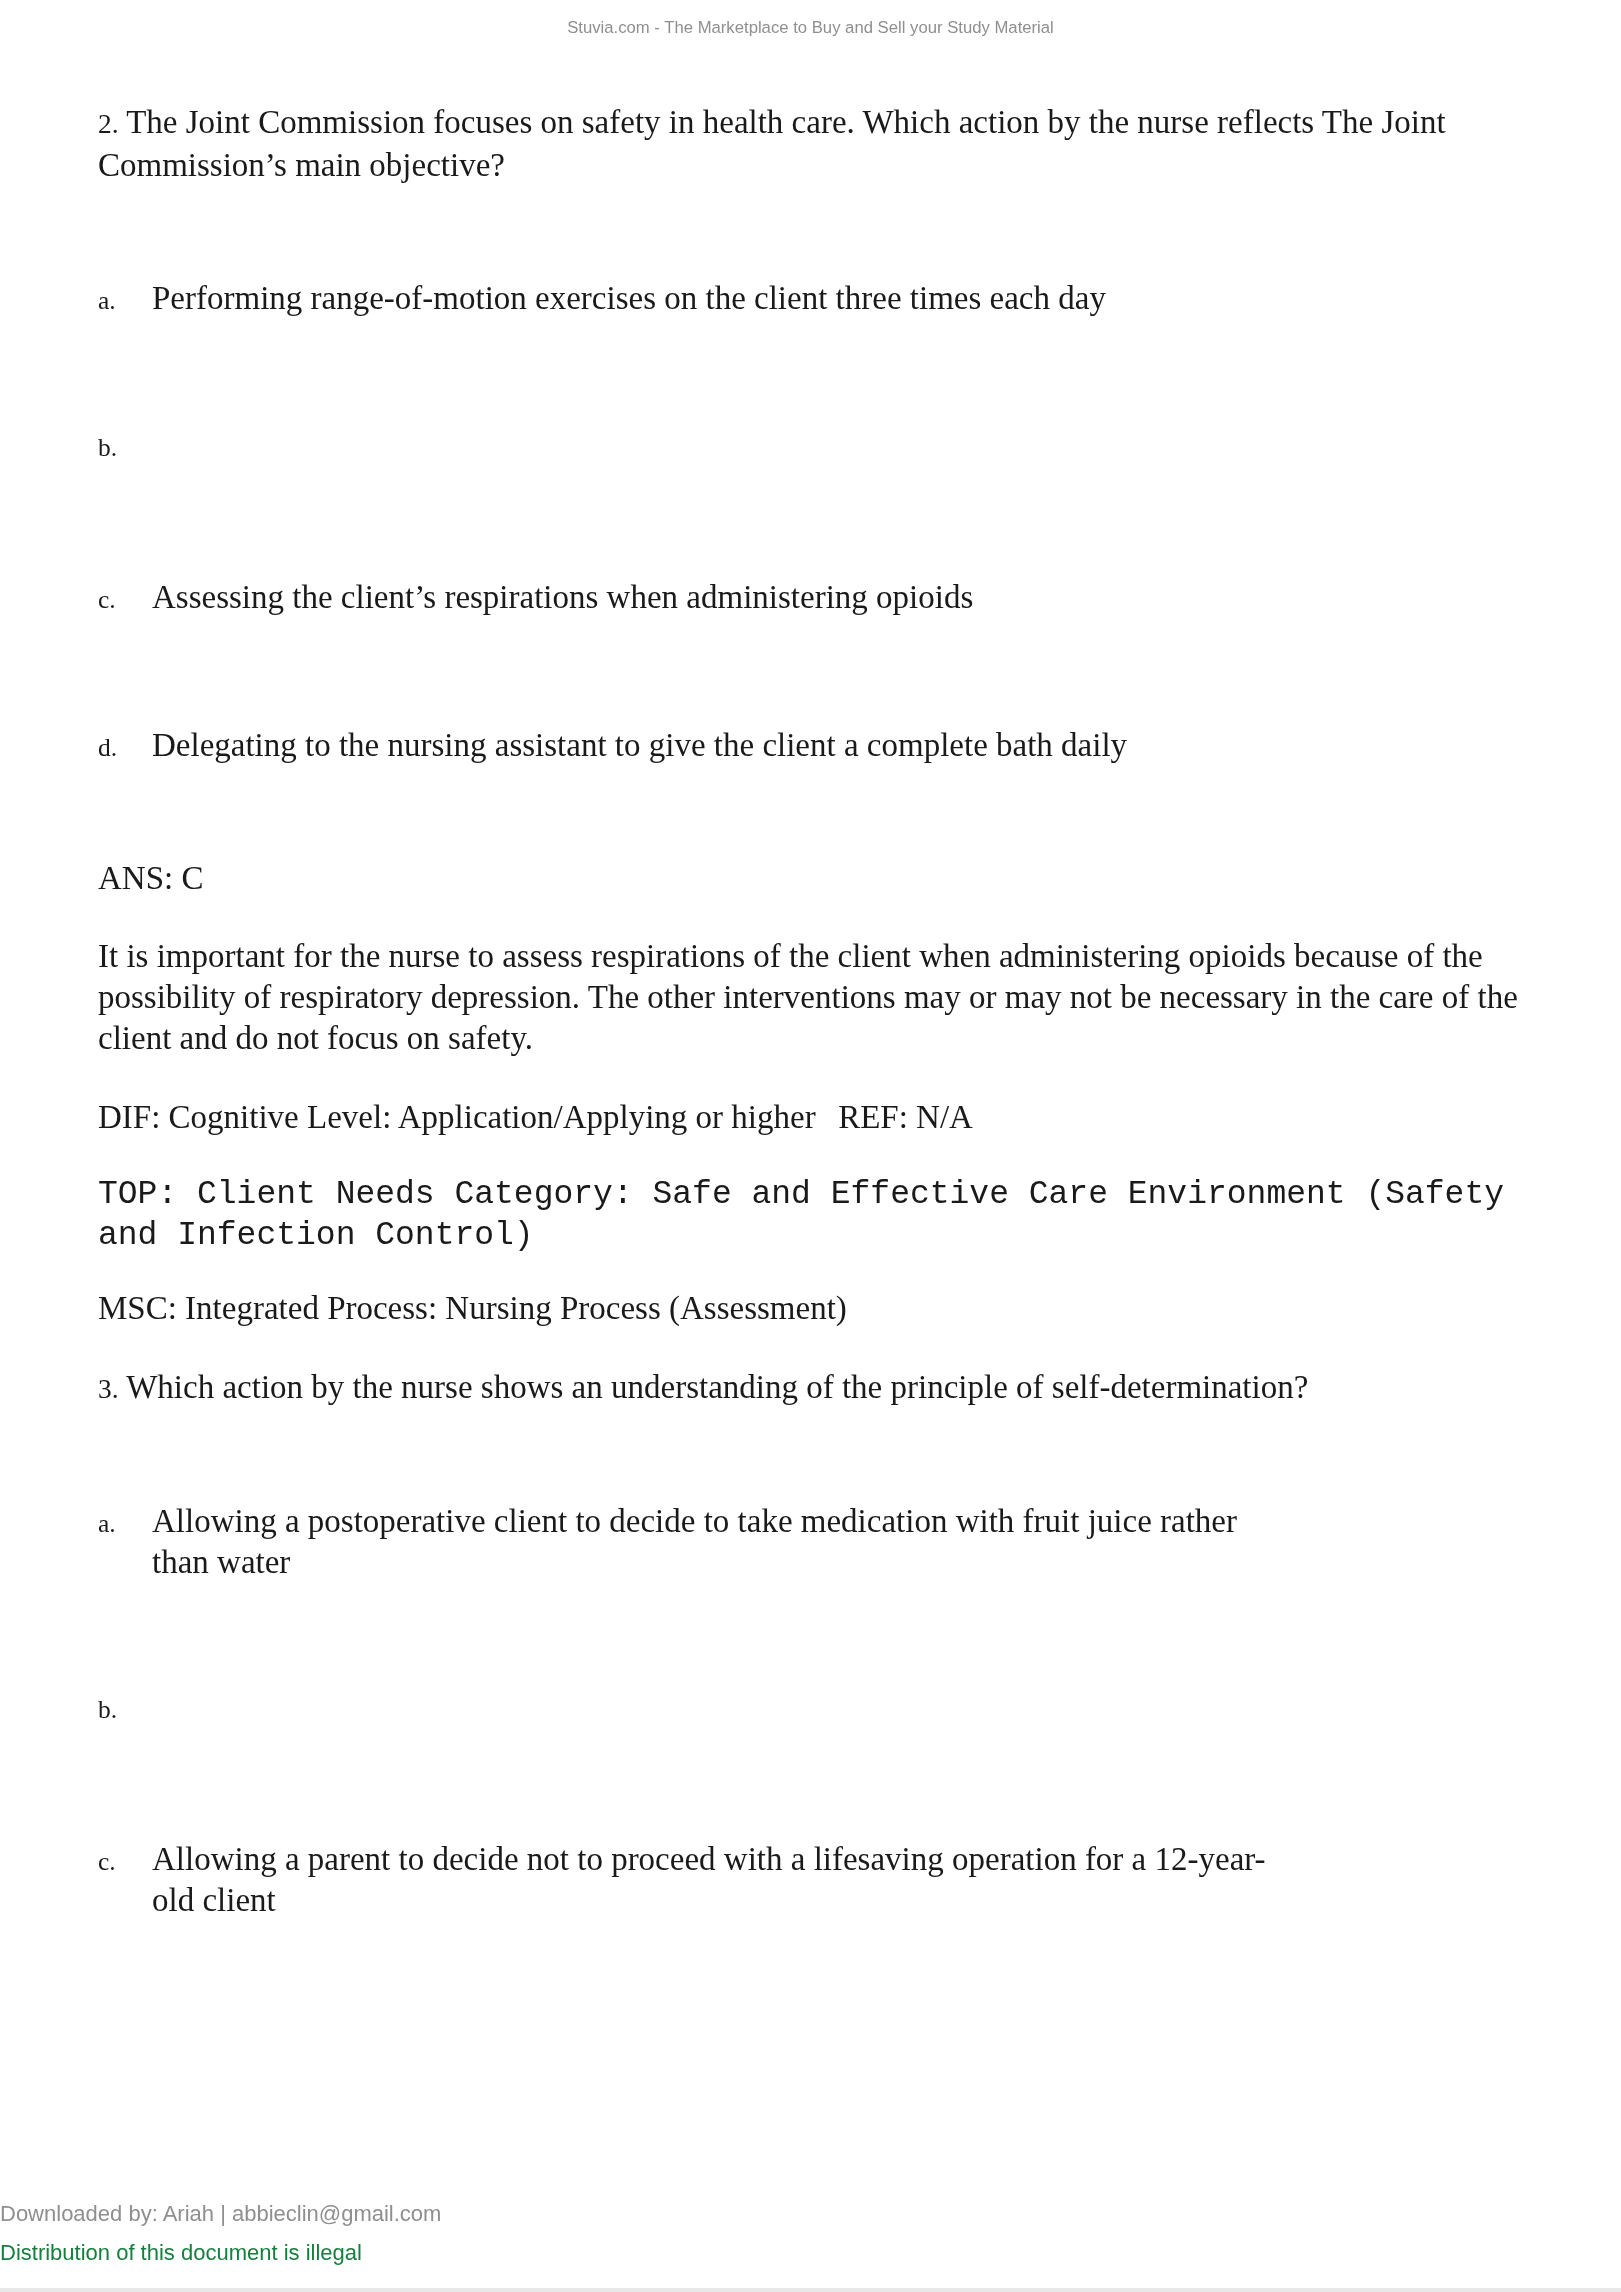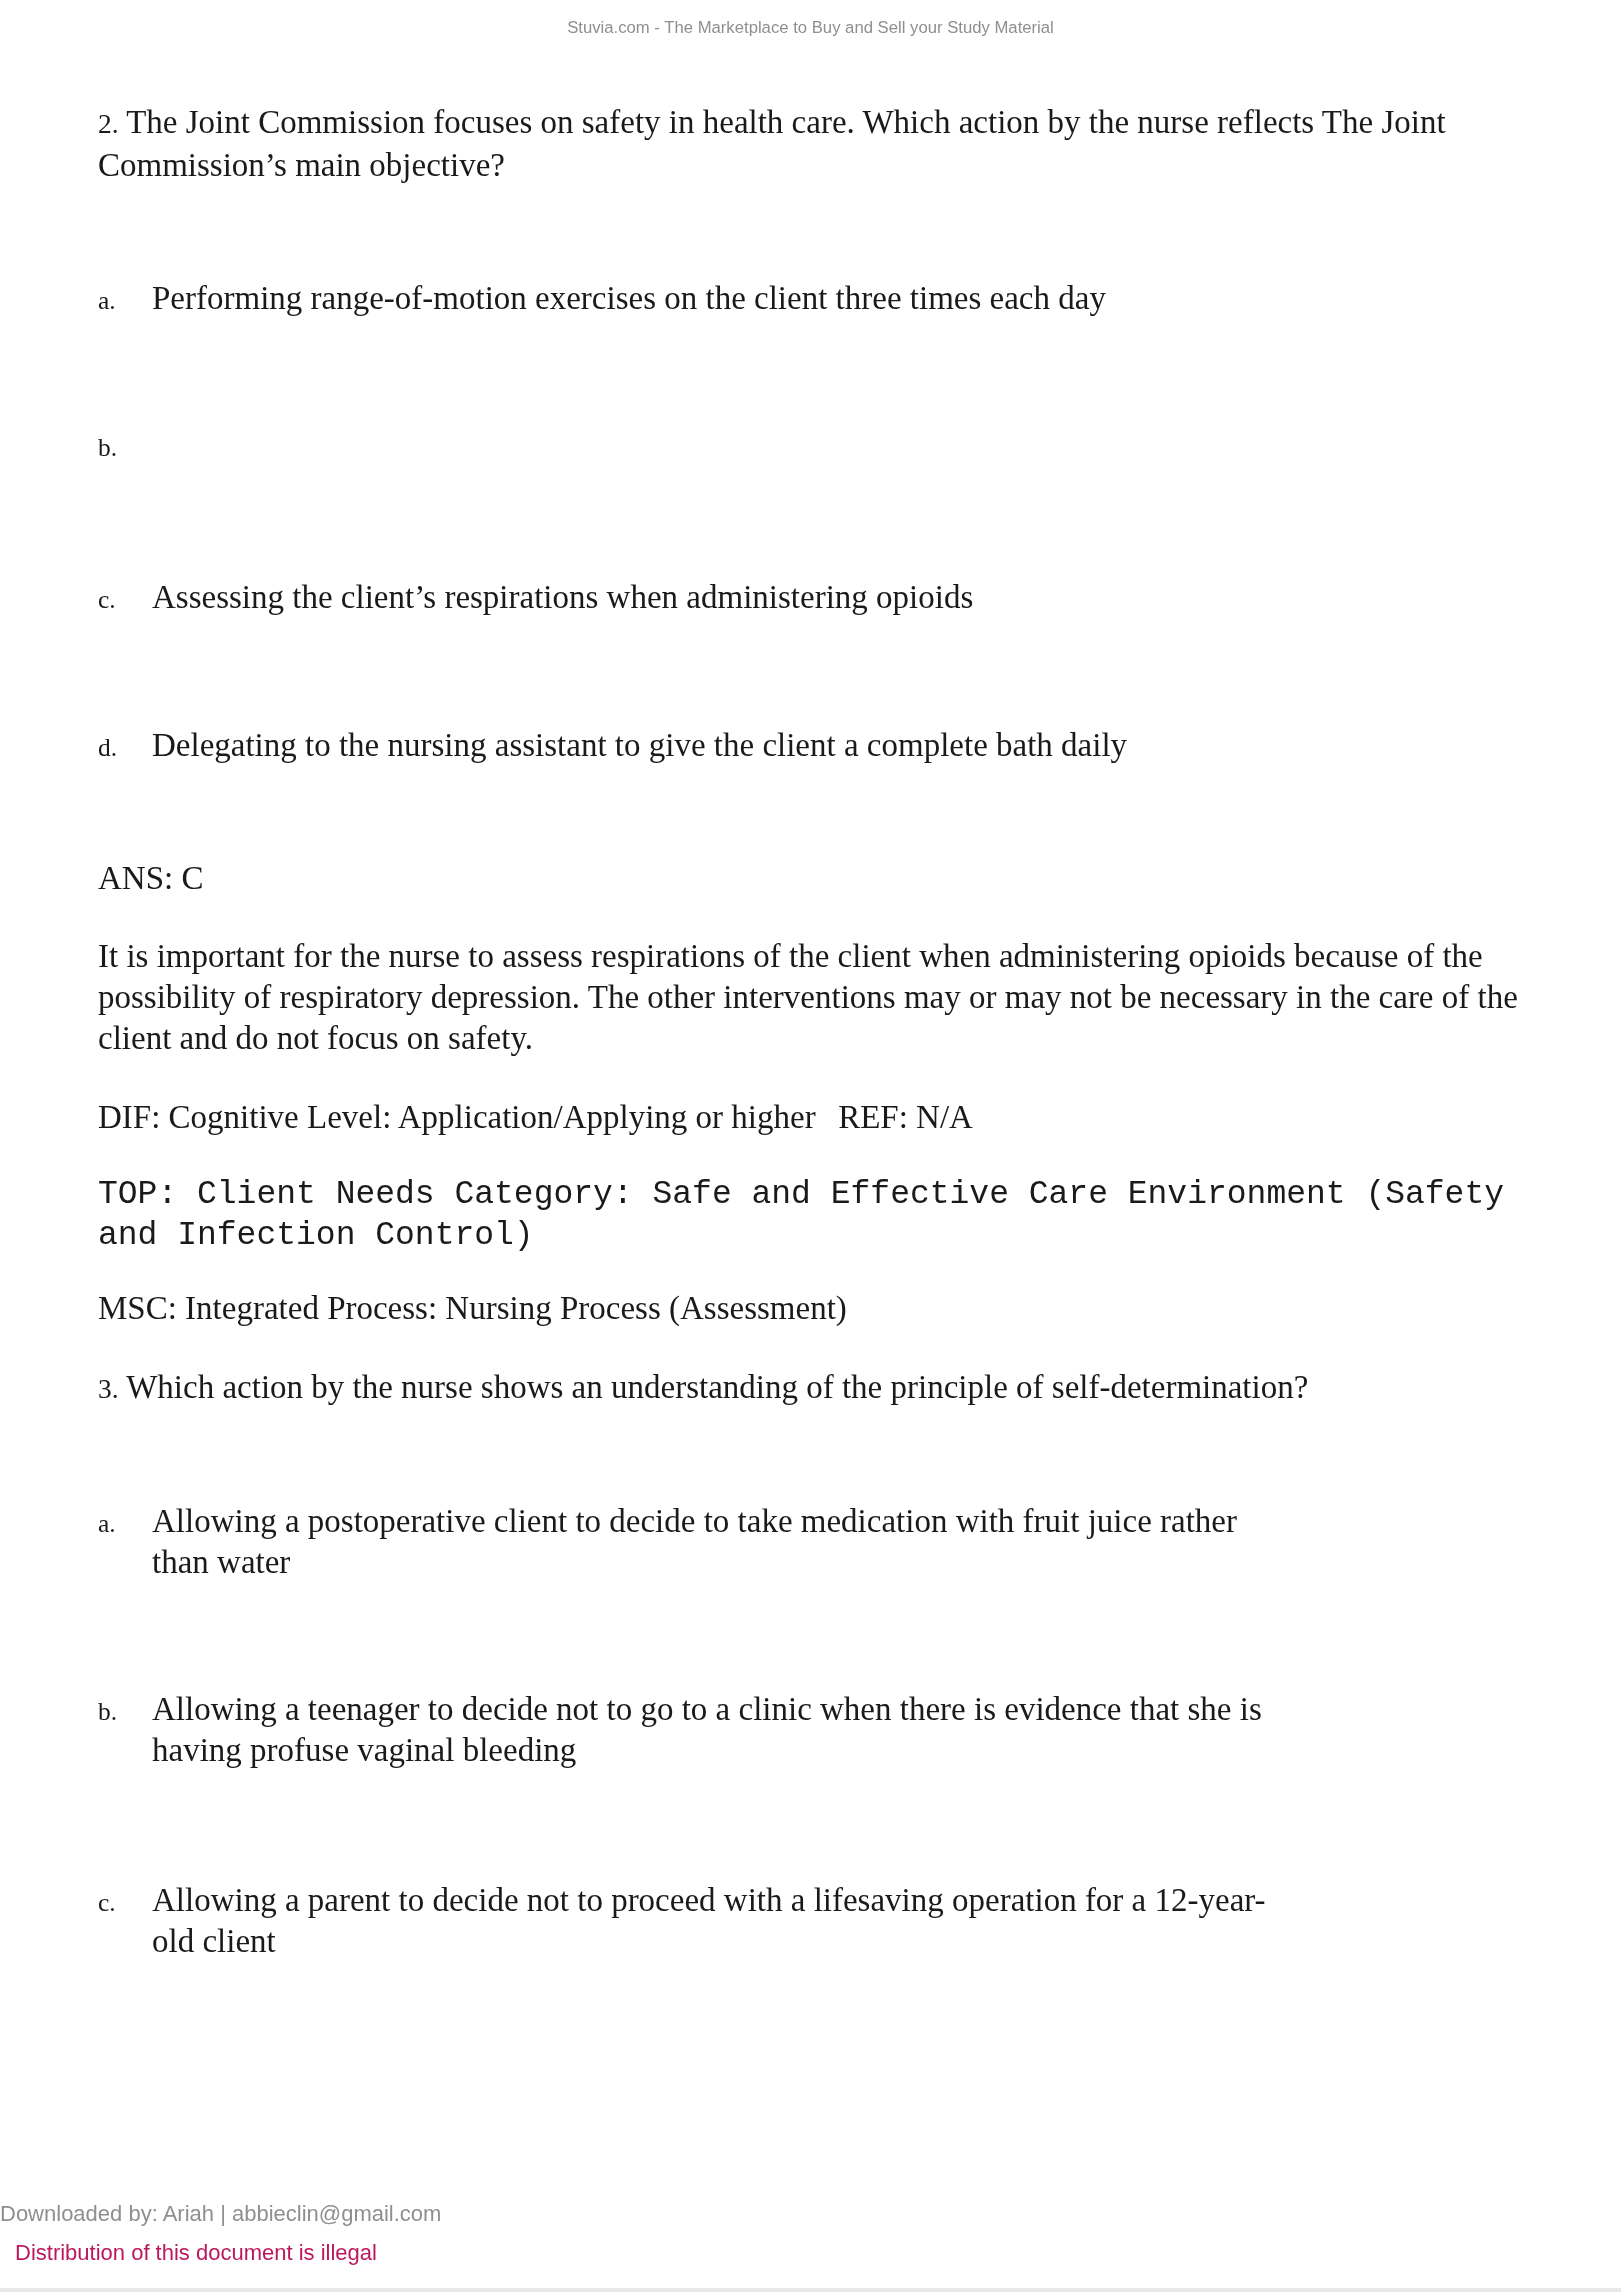--- a/index.html
+++ b/index.html
@@ -58,21 +58,21 @@
     position: absolute;
     top: 2194px;
     left: 0;
     width: 100%;
     text-align: left;
     font-family: "Liberation Sans", sans-serif;
     font-size: 22px;
     line-height: 39px;
   }
   .footer .line1 { color: #8f8f8f; }
-  .footer .line2 { color: #be185d; padding-left: 15px; }
+  .footer .line2 { color: #15803d; }
 </style>
 </head>
 <body>
 
 <div class="page">
 
   <div class="header">Stuvia.com - The Marketplace to Buy and Sell your Study Material</div>
 
   <div class="content">
 
@@ -115,21 +115,20 @@
       <span class="qtext">Which action by the nurse shows an understanding of the principle of self-determination?</span>
     </p>
 
     <div class="option m93">
       <span class="opt-letter">a.</span>
       <div class="opt-text">Allowing a postoperative client to decide to take medication with fruit juice rather than water</div>
     </div>
 
     <div class="option m108">
       <span class="opt-letter">b.</span>
-      <div class="opt-text">Allowing a teenager to decide not to go to a clinic when there is evidence that she is having profuse vaginal bleeding</div>
     </div>
 
     <div class="option m111">
       <span class="opt-letter">c.</span>
       <div class="opt-text">Allowing a parent to decide not to proceed with a lifesaving operation for a 12-year-old client</div>
     </div>
 
   </div>
 
   <div class="footer">

